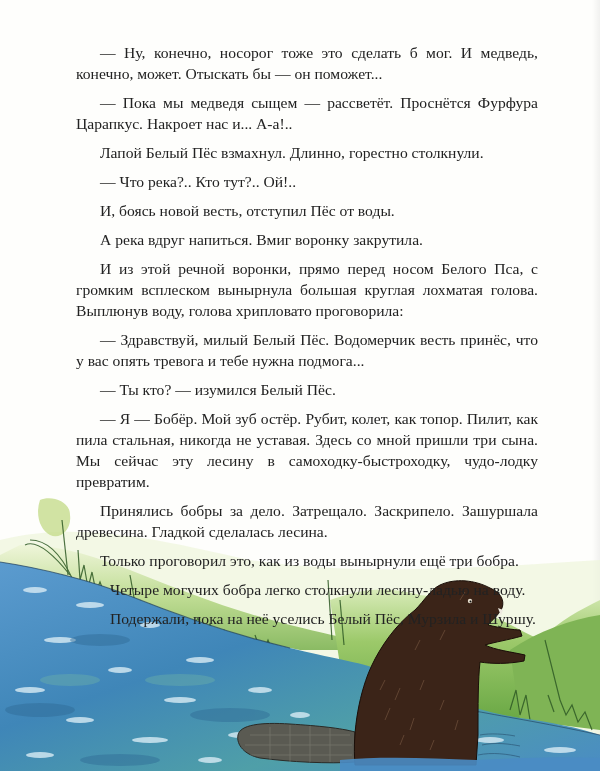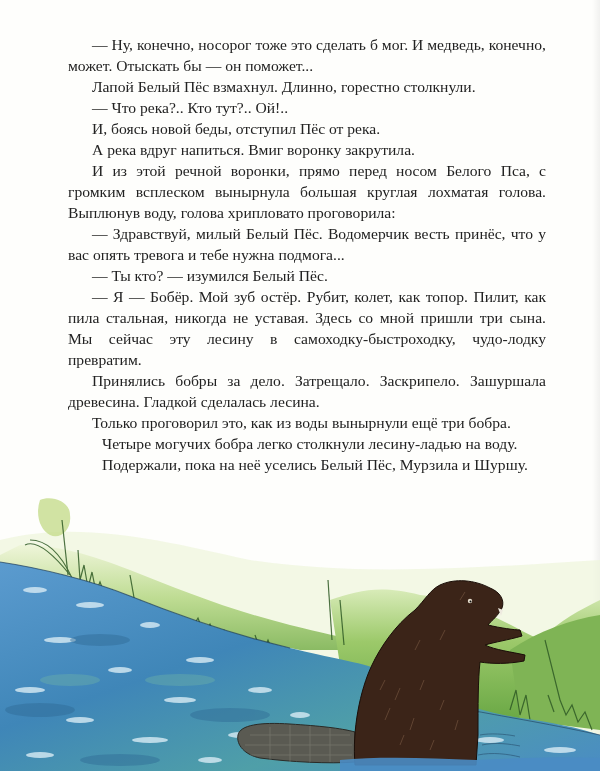--- a/index.html
+++ b/index.html
@@ -12,36 +12,37 @@
     .page { position: absolute; inset: 0; background: #fefefc; }
     .page-edge {
       position: absolute; right: 0; top: 0; width: 8px; height: 771px;
       background: linear-gradient(to right, rgba(0,0,0,0), rgba(0,0,0,0.05));
     }
     .text-block {
       position: absolute; left: 68px; top: 34px; width: 478px;
       font-size: 15.6px; line-height: 21px; color: #222;
       z-index: 3;
     }
-    .para { margin: 0; text-align: justify; text-indent: 24px; }
+    .para { margin: 8px; text-align: justify; text-indent: 24px; }
     .para.last-line-left { text-align-last: left; }
     .para.indent-extra2 { padding-left: 0; text-indent: 34px; }
     .illustration { position: absolute; left: 0; top: 480px; width: 600px; height: 291px; z-index: 1; }
     .illustration svg { display: block; }
   </style>
 </head>
 <body>
 
 <div class="page">
 
   <div class="text-block">
     <p class="para last-line-left">— Ну, конечно, носорог тоже это сделать б мог. И медведь, конечно, может. Отыскать бы — он поможет...</p>
+    <p class="para last-line-left">— Пока мы медведя сыщем — рассветёт. Проснётся Фурфура Царапкус. Накроет нас и... А-а!..</p>
     <p class="para last-line-left">Лапой Белый Пёс взмахнул. Длинно, горестно столкнули.</p>
     <p class="para last-line-left">— Что река?.. Кто тут?.. Ой!..</p>
-    <p class="para last-line-left">И, боясь новой беды, отступил Пёс от река.</p>
+    <p class="para last-line-left">И, боясь новой весть, отступил Пёс от воды.</p>
     <p class="para last-line-left">А река вдруг напиться. Вмиг воронку закрутила.</p>
     <p class="para last-line-left">И из этой речной воронки, прямо перед носом Белого Пса, с громким всплеском вынырнула большая круглая лохматая голова. Выплюнув воду, голова хрипловато проговорила:</p>
     <p class="para last-line-left">— Здравствуй, милый Белый Пёс. Водомерчик весть принёс, что у вас опять тревога и тебе нужна подмога...</p>
     <p class="para last-line-left">— Ты кто? — изумился Белый Пёс.</p>
     <p class="para last-line-left">— Я — Бобёр. Мой зуб остёр. Рубит, колет, как топор. Пилит, как пила стальная, никогда не уставая. Здесь со мной пришли три сына. Мы сейчас эту лесину в самоходку-быстроходку, чудо-лодку превратим.</p>
     <p class="para last-line-left">Принялись бобры за дело. Затрещало. Заскрипело. Зашуршала древесина. Гладкой сделалась лесина.</p>
     <p class="para last-line-left">Только проговорил это, как из воды вынырнули ещё три бобра.</p>
     <p class="para last-line-left indent-extra2">Четыре могучих бобра легко столкнули лесину-ладью на воду.</p>
     <p class="para last-line-left indent-extra2">Подержали, пока на неё уселись Белый Пёс, Мурзила и Шуршу.</p>
   </div>

